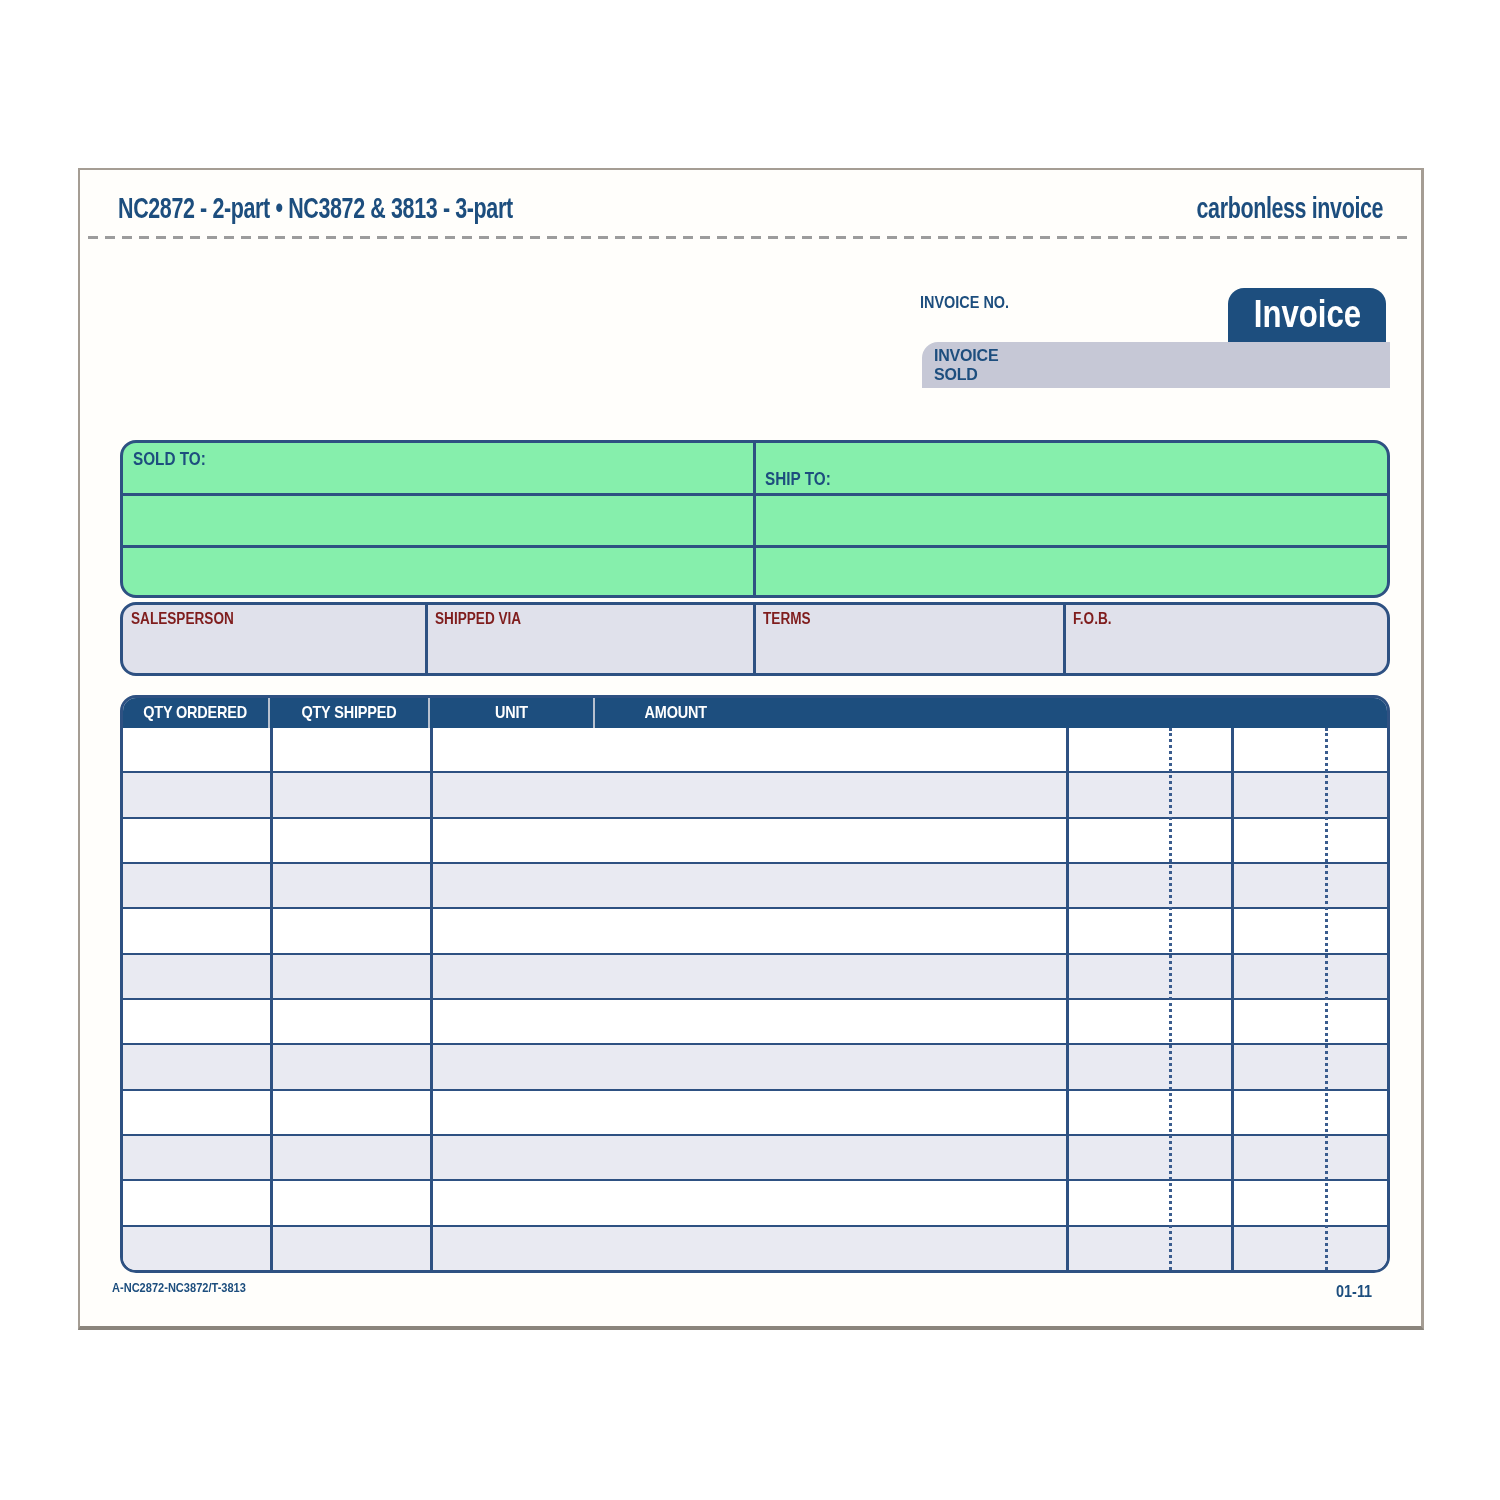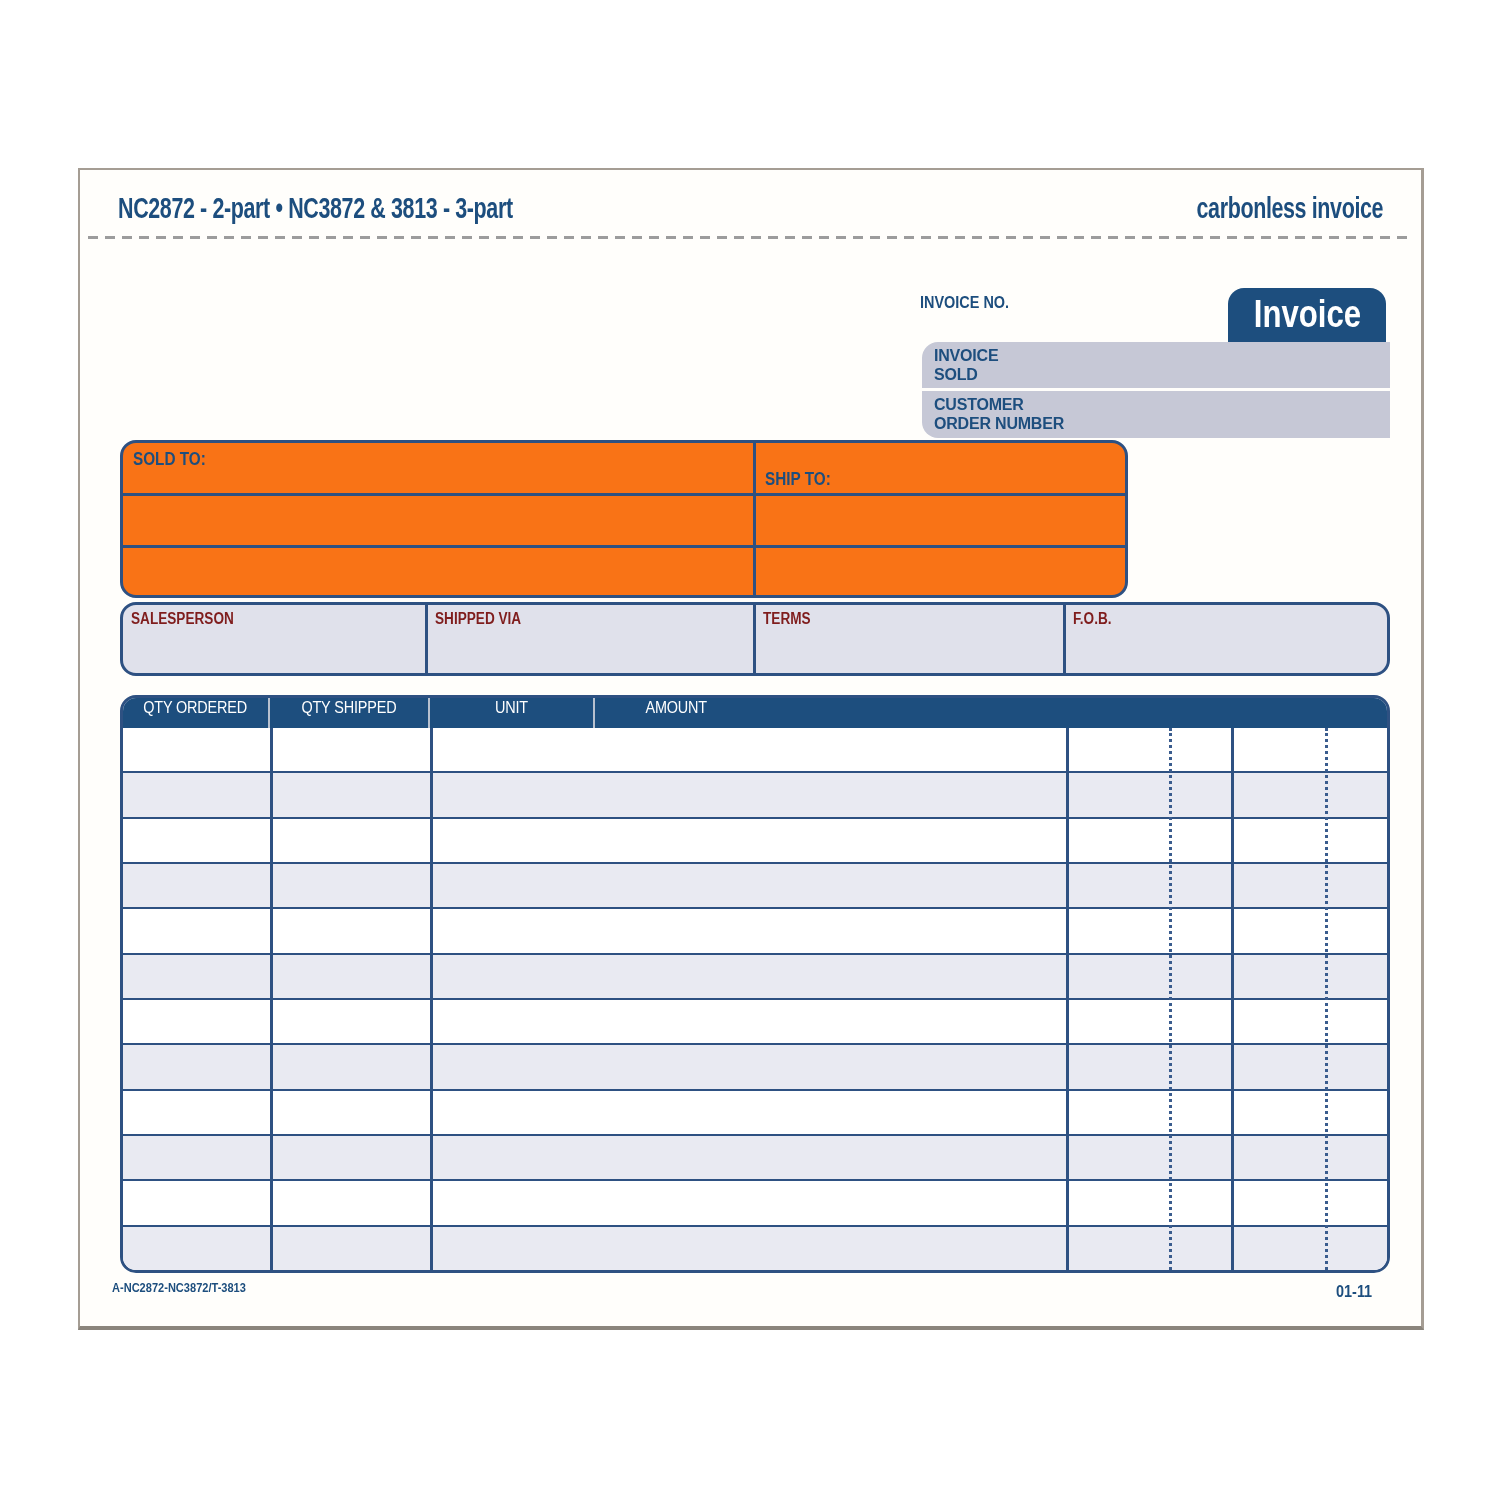--- a/index.html
+++ b/index.html
@@ -20,38 +20,38 @@
     border-radius:16px 16px 0 0;color:#ffffff;font-weight:bold;font-size:38px;text-align:center;line-height:52px;}
   .badge .in{display:inline-block;transform:scaleX(.82);white-space:nowrap;}
 
   .band{position:absolute;left:842px;top:172px;width:468px;}
   .band-row{background:#c6c8d6;box-sizing:border-box;padding:4px 0 0 12px;}
   .band-row.r1{height:46px;border-radius:16px 0 0 0;}
   .band-gap{height:3px;background:#fffefb;}
   .band-row.r2{height:47px;border-radius:0 0 0 16px;}
   .band-line{font-weight:bold;font-size:16px;line-height:19px;color:#1d4e7e;letter-spacing:-.2px;}
 
-  .addr-box{position:absolute;left:40px;top:270px;width:1008px;height:158px;background:#f97316;
+  .addr-box{position:absolute;left:40px;top:270px;width:1270px;height:158px;background:#86efac;
     border:3px solid #2e5182;border-radius:16px;box-sizing:border-box;}
   .addr-vline{position:absolute;left:630px;top:0;bottom:0;width:3px;background:#2e5182;}
   .addr-hline{position:absolute;left:0;right:0;height:3px;background:#2e5182;}
   .addr-hline.h1{top:50px;} .addr-hline.h2{top:102px;}
   .addr-label{position:absolute;top:6px;font-weight:bold;font-size:18px;color:#1d4e7e;}
   .addr-label.sold{left:10px;} .addr-label.ship{left:642px;margin-top:20px;}
 
   .meta-box{position:absolute;left:40px;top:432px;width:1270px;height:74px;background:#e0e1eb;
     border:3px solid #2e5182;border-radius:16px;box-sizing:border-box;}
   .meta-vline{position:absolute;top:0;bottom:0;width:3px;background:#2e5182;}
   .meta-label{position:absolute;top:5px;font-weight:bold;font-size:16px;color:#7f1d1d;}
 
   .items-table{position:absolute;left:40px;top:525px;width:1270px;height:578px;background:#ffffff;
     border:3px solid #2e5182;border-radius:16px;box-sizing:border-box;overflow:hidden;}
   .thead{display:flex;height:30px;background:#1d4e7e;}
-  .th{box-sizing:border-box;display:flex;justify-content:center;color:#ffffff;
-    font-weight:normal;font-size:17px;letter-spacing:-.2px;border-right:2px solid #b7c0ce;}
+  .th{box-sizing:border-box;display:flex;align-items:center;justify-content:center;color:#ffffff;
+    font-weight:bold;font-size:17px;letter-spacing:-.2px;border-right:2px solid #b7c0ce;}
   .th:last-child{border-right:none;}
   .th .cth{display:inline-block;transform:scaleX(.85);white-space:nowrap;}
   .tbody{position:relative;display:flex;flex-direction:column;height:542px;}
   .trow{flex:1;background:#ffffff;}
   .trow.alt{background:#e9eaf2;}
   .trow + .trow{border-top:2px solid #2e5182;}
   .vline{position:absolute;top:0;bottom:0;width:3px;background:#2e5182;}
   .dotline{position:absolute;top:0;bottom:0;width:0;border-left:3px dotted #3a5c8e;}
 
   .footer-left{position:absolute;left:32px;top:1110px;font-weight:bold;font-size:13px;color:#1d4e7e;}
@@ -68,24 +68,20 @@
 
   <div class="invoice-no"><span class="cond">INVOICE NO.</span></div>
   <div class="badge"><span class="in">Invoice</span></div>
 
   <div class="band">
     <div class="band-row r1">
       <div class="band-line">INVOICE</div>
       <div class="band-line">SOLD</div>
     </div>
     <div class="band-gap"></div>
-    <div class="band-row r2">
-      <div class="band-line">CUSTOMER</div>
-      <div class="band-line">ORDER NUMBER</div>
-    </div>
   </div>
 
   <div class="addr-box">
     <div class="addr-vline"></div>
     <div class="addr-hline h1"></div>
     <div class="addr-hline h2"></div>
     <div class="addr-label sold"><span class="cond">SOLD TO:</span></div>
     <div class="addr-label ship"><span class="cond">SHIP TO:</span></div>
   </div>
 

